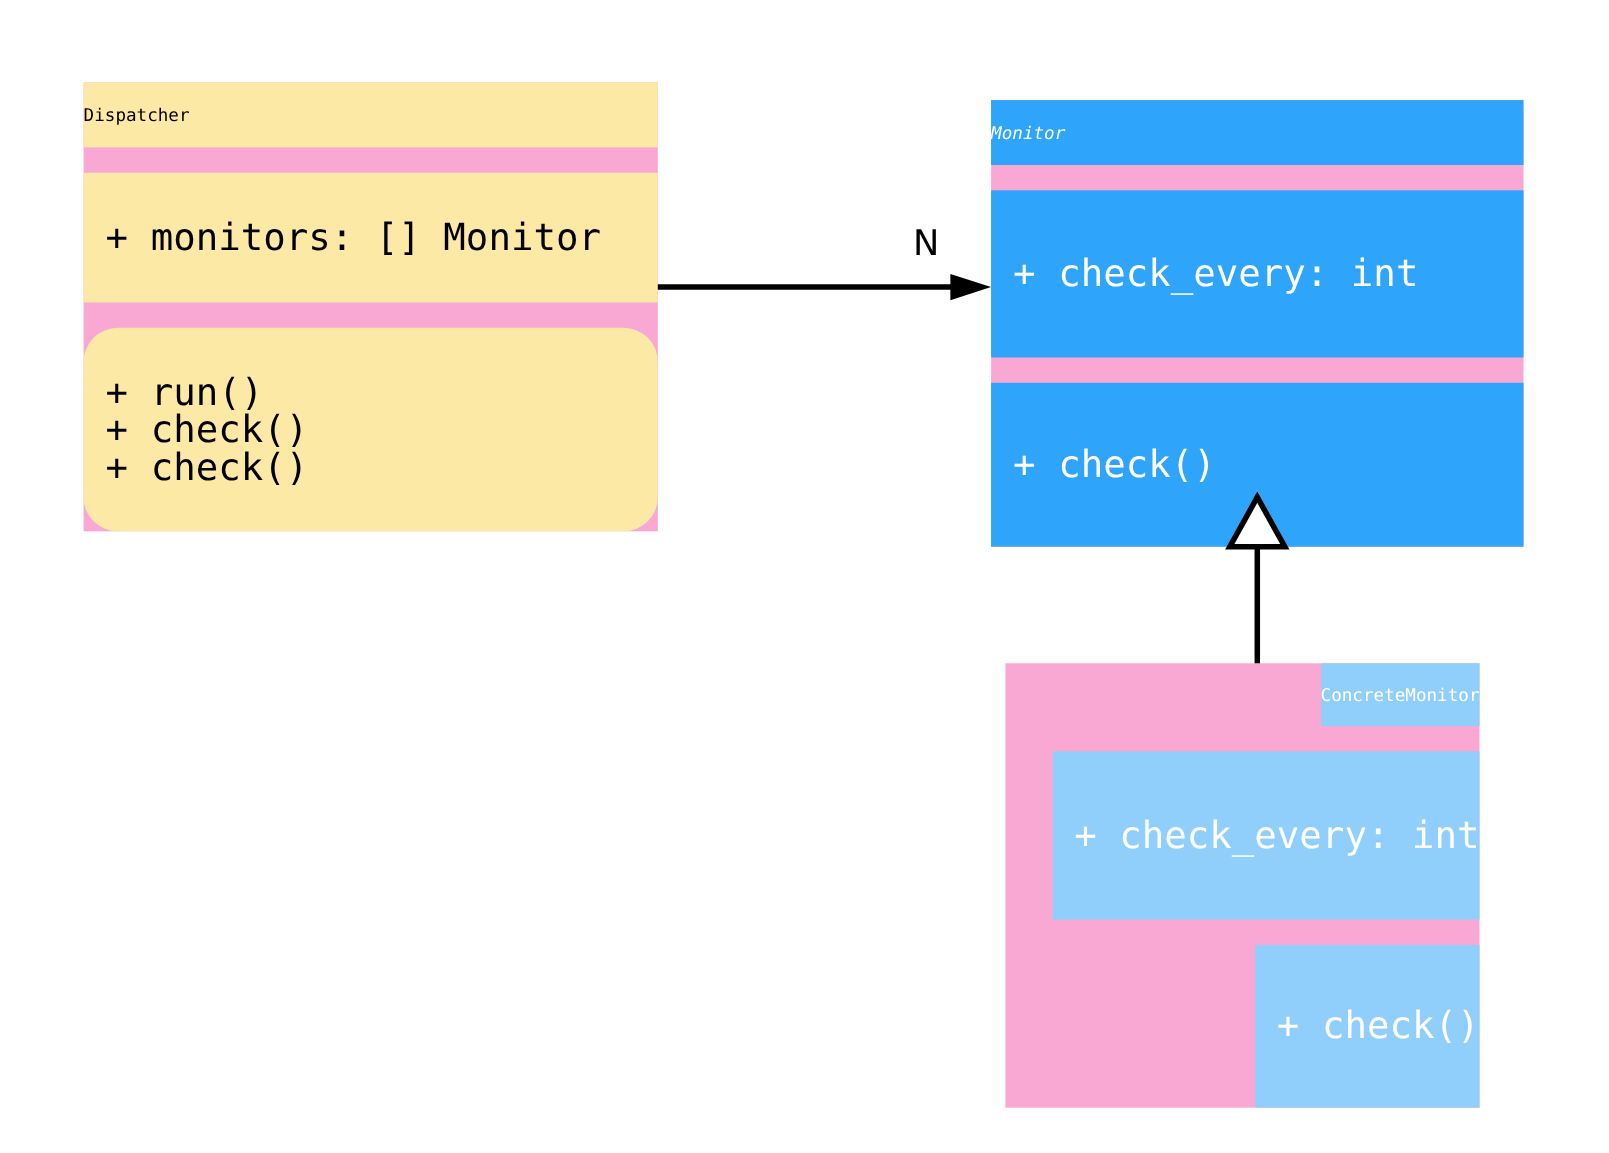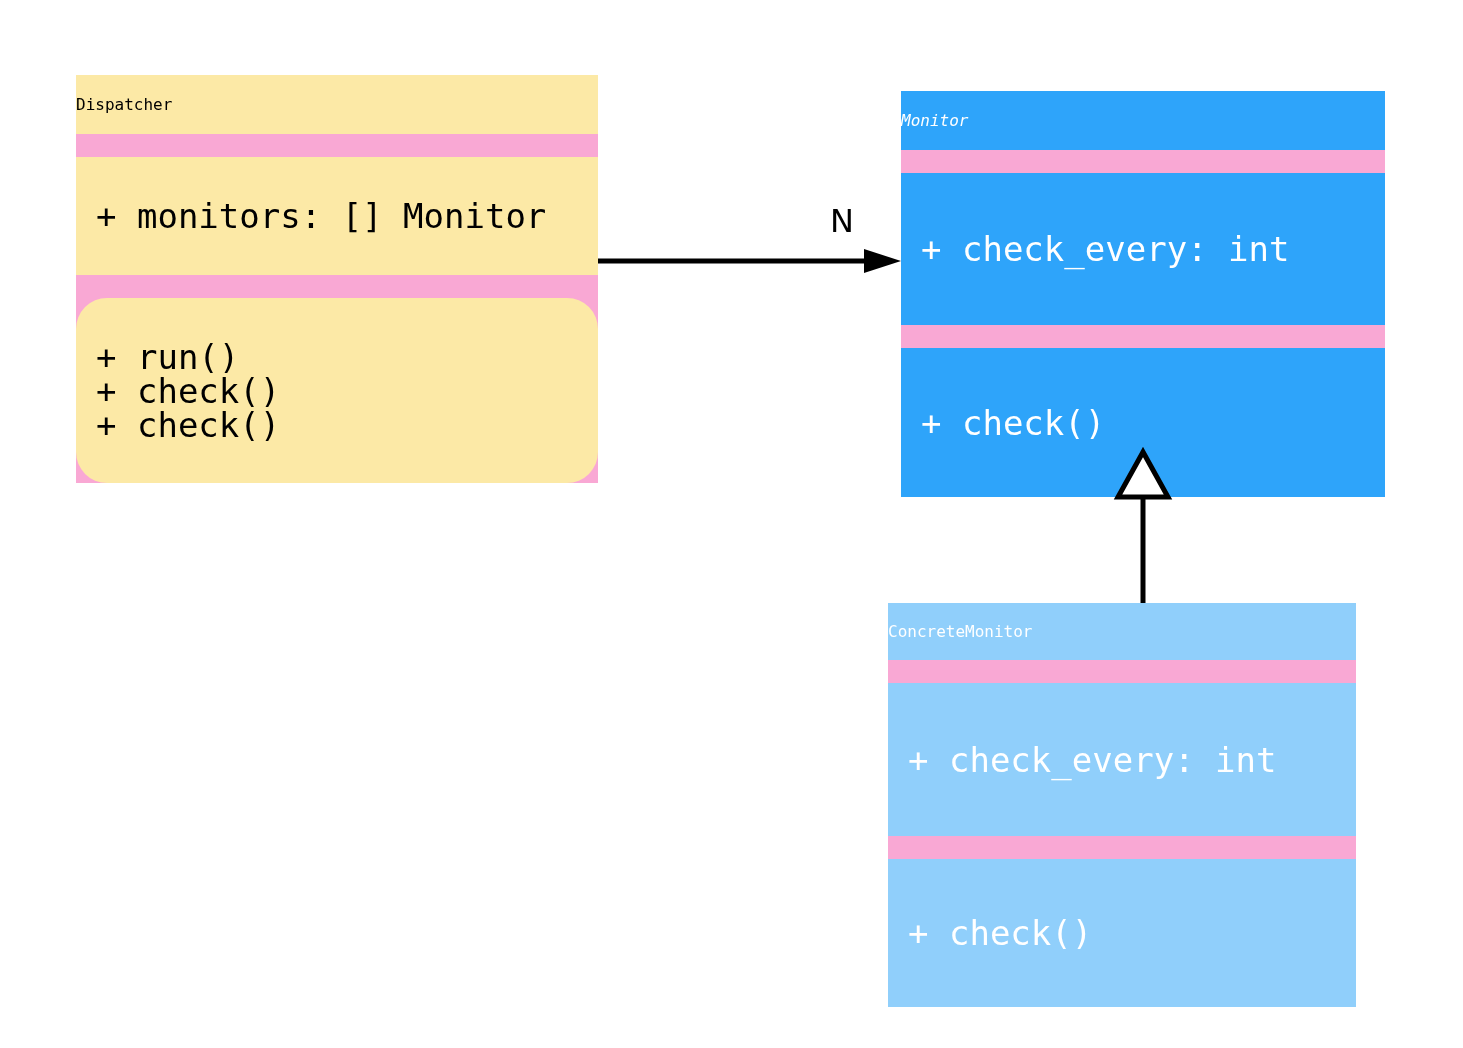--- a/index.html
+++ b/index.html
@@ -38,21 +38,21 @@
   .box-dispatcher { left: 76px; top: 75px; width: 522px; }
   .box-dispatcher .sec-title   { height: 59px; }
   .box-dispatcher .sec-attrs   { height: 118px; }
   .box-dispatcher .sec-methods { height: 185px; }
   
   .box-monitor { left: 901px; top: 91px; width: 484px; }
   .box-monitor .sec-title   { height: 59px; }
   .box-monitor .sec-attrs   { height: 152px; }
   .box-monitor .sec-methods { height: 149px; }
   
-  .box-concrete { left: 888px; top: 603px; width: 468px; }
+  .box-concrete { left: 914px; top: 603px; width: 431px; align-items: flex-end; }
   .box-concrete .sec-title   { height: 57px; }
   .box-concrete .sec-attrs   { height: 153px; }
   .box-concrete .sec-methods { height: 148px; }
 
   .arrow-svg {
     position: absolute;
     overflow: visible;
   }
   .assoc-arrow { left: 596px; top: 231px; }
   .inherit-arrow { left: 1100px; top: 446px; }

